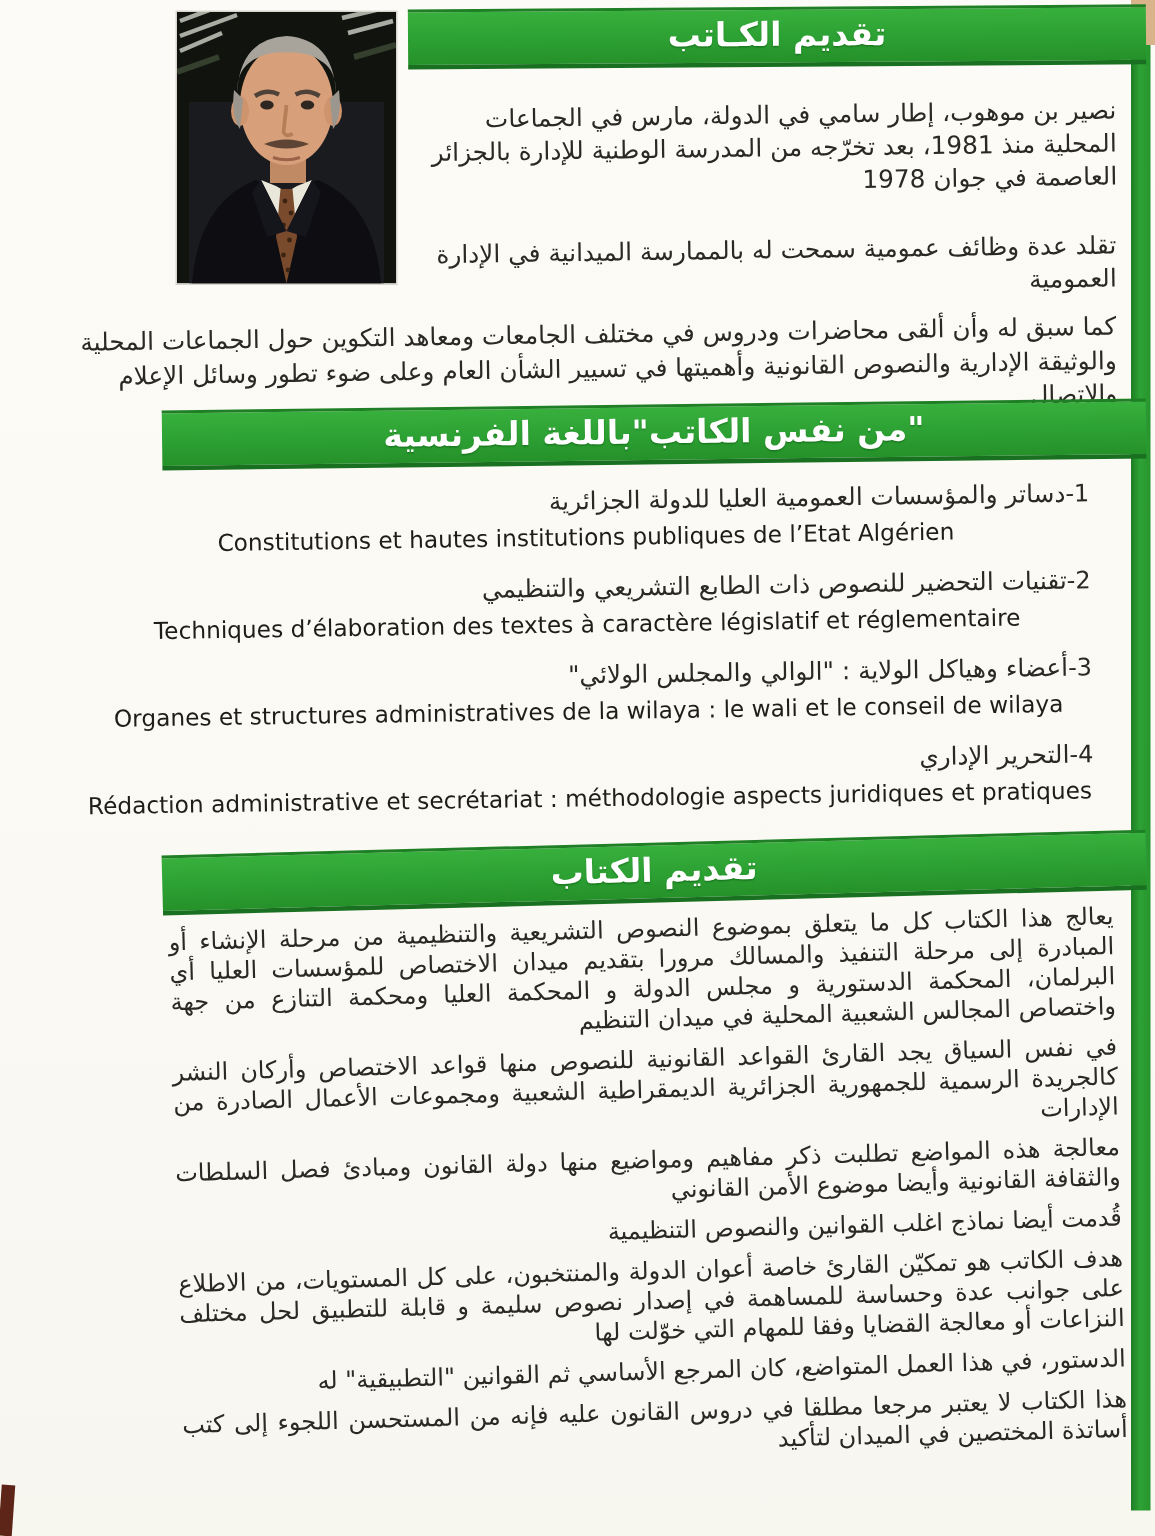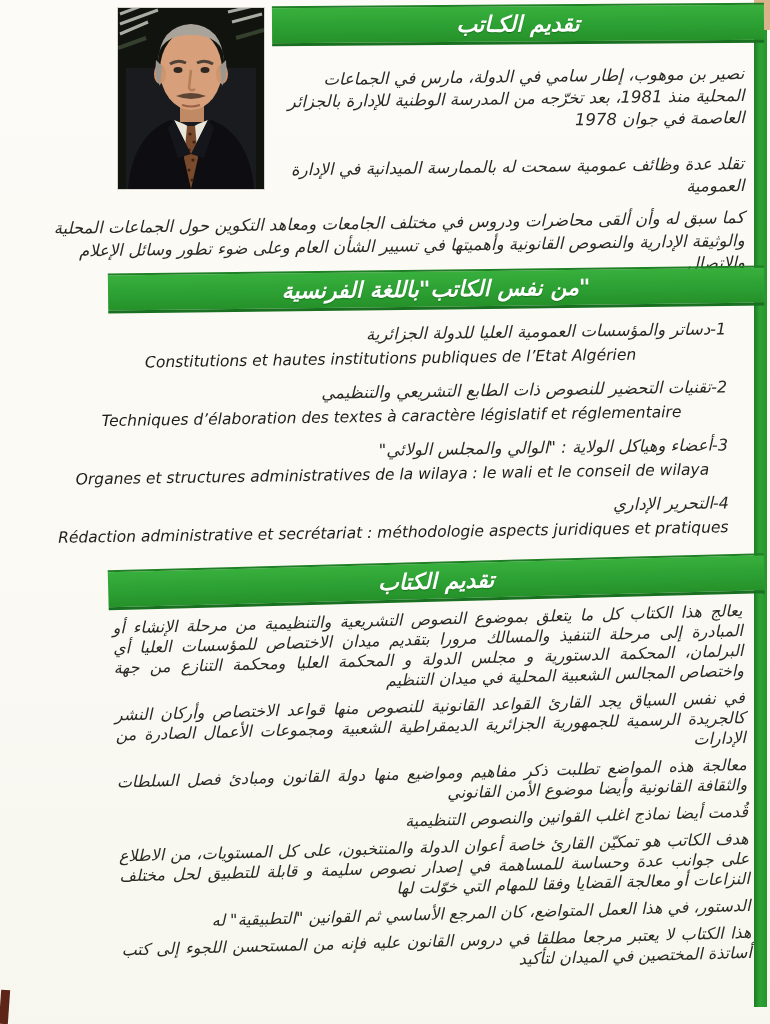--- a/index.html
+++ b/index.html
@@ -2,21 +2,21 @@
 <html lang="ar"><head>
 <meta charset="utf-8">
 <style>
   html,body{margin:0;padding:0;}
   body{
     width:770px;height:1024px;overflow:hidden;position:relative;
     background:#fbfaf5;
     font-family:"DejaVu Sans", sans-serif;
     color:#26241f;
   }
-  .page{position:absolute;inset:0;background:linear-gradient(180deg,#fcfbf7 0%,#faf9f3 60%,#f7f6ef 100%);font-style:italic;}
+  .page{position:absolute;inset:0;background:linear-gradient(180deg,#fcfbf7 0%,#faf9f3 60%,#f7f6ef 100%);}
 
   
   .green-strip{
     position:absolute;top:0;right:3px;width:13px;height:1007px;
     background:linear-gradient(90deg,#1d7d23,#2ea235 45%,#27942d);
   }
   .top-right-tan{position:absolute;top:0;right:0;width:16px;height:30px;background:#d9b48a;}
   .bottom-left-dark{position:absolute;left:0;bottom:0;width:9px;height:34px;background:#5d2418;transform:rotate(4deg);}
 
   

